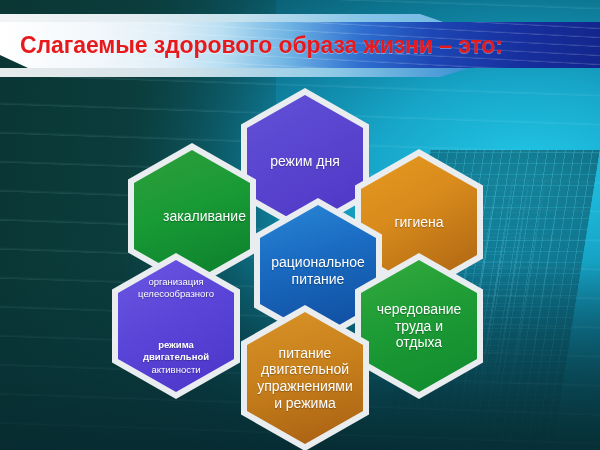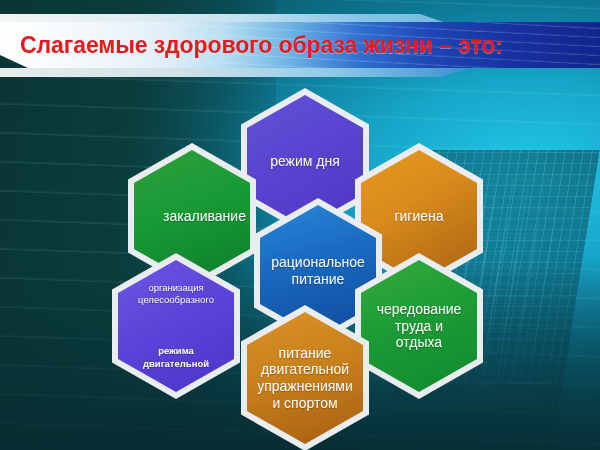--- a/index.html
+++ b/index.html
@@ -146,58 +146,59 @@
       <div class="hex-label">режим дня</div>
     </div>
   </div>
 
   <div class="hex" style="left:128px;top:143px;">
     <div class="hex-inner f-green">
       <div class="hex-label">закаливание</div>
     </div>
   </div>
 
-  <div class="hex" style="left:355px;top:143px;">
+  <div class="hex" style="left:355px;top:149px;">
     <div class="hex-inner f-orange">
       <div class="hex-label">гигиена</div>
     </div>
   </div>
 
   <div class="hex" style="left:254px;top:198px;">
     <div class="hex-inner f-blue">
       <div class="hex-label">
         <div>рациональное</div>
         <div>питание</div>
       </div>
     </div>
   </div>
 
   <div class="hex small" style="left:112px;top:253px;">
     <div class="hex-inner f-violet">
       <div class="hex-label">
         <div>организация</div>
         <div>целесообразного</div>
         <div class="bold-mid">режима двигательной</div>
+        <div>активности</div>
       </div>
     </div>
   </div>
 
   <div class="hex" style="left:355px;top:253px;">
     <div class="hex-inner f-green2">
       <div class="hex-label">
         <div>чередование</div>
         <div>труда и отдыха</div>
       </div>
     </div>
   </div>
 
   <div class="hex" style="left:241px;top:305px;">
     <div class="hex-inner f-orange2">
       <div class="hex-label">
         <div>питание</div>
         <div>двигательной</div>
         <div>упражнениями</div>
-        <div>и спортом</div>
+        <div>и режима</div>
       </div>
     </div>
   </div>
 
 </div>
 
 </body></html>

